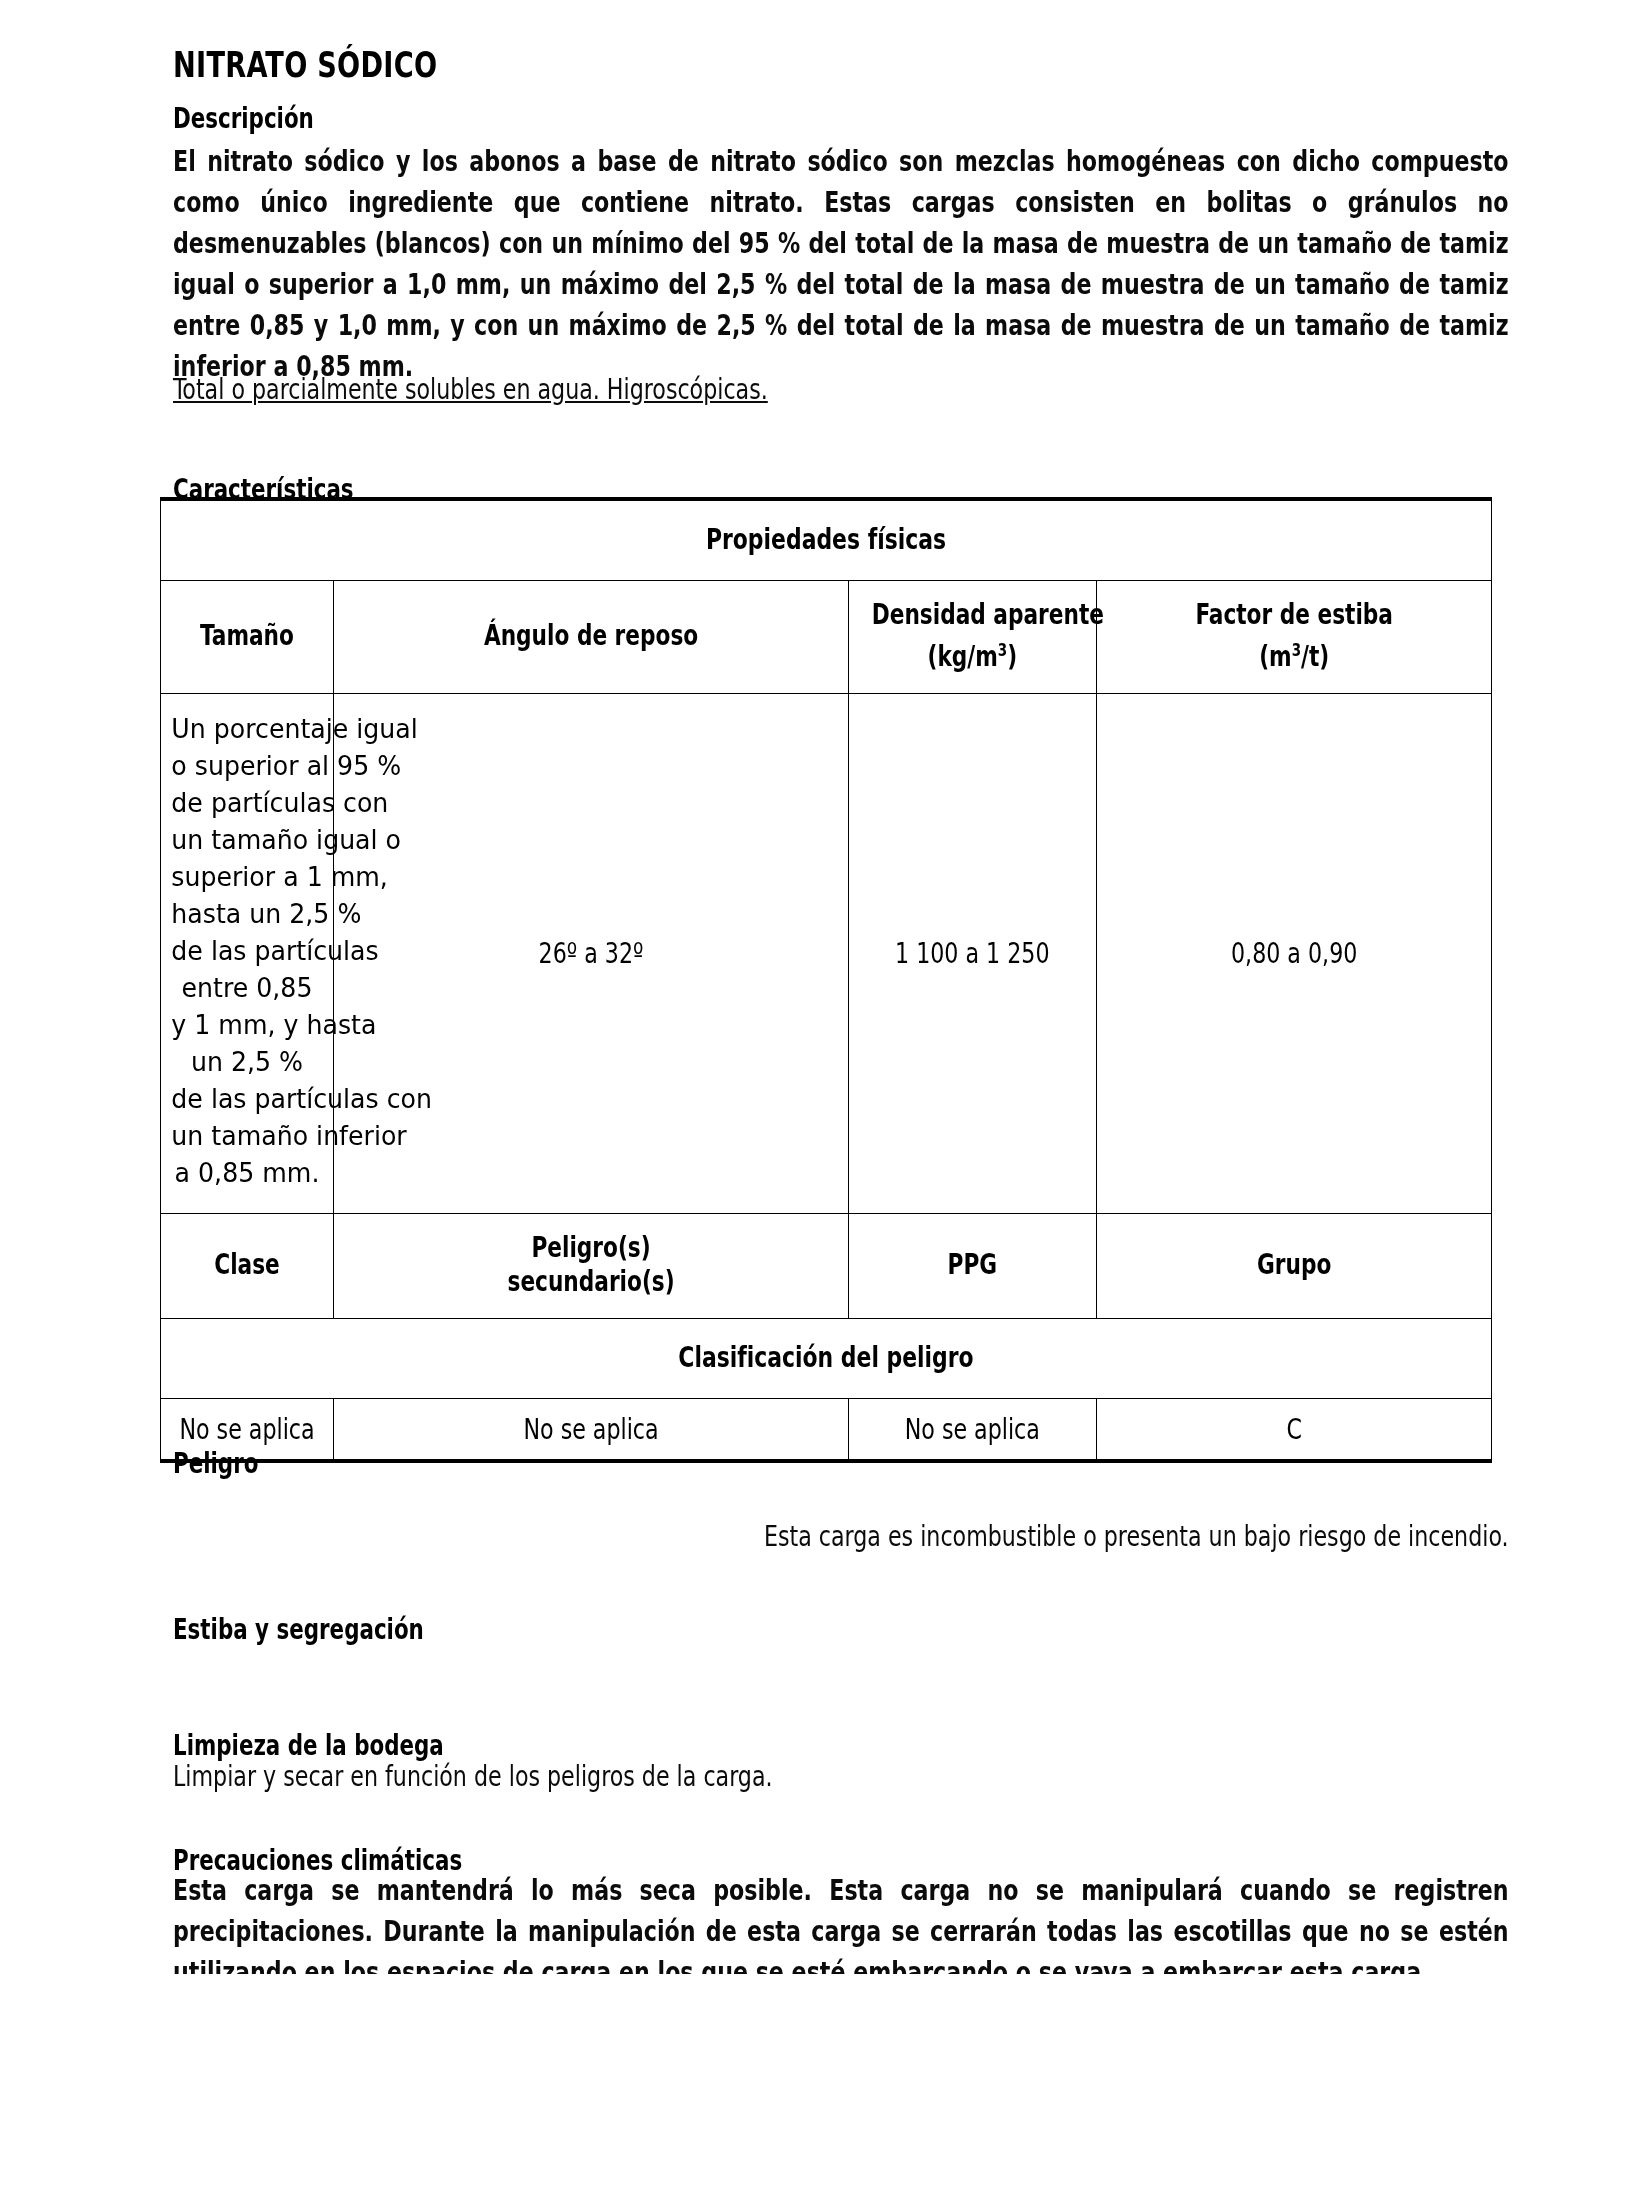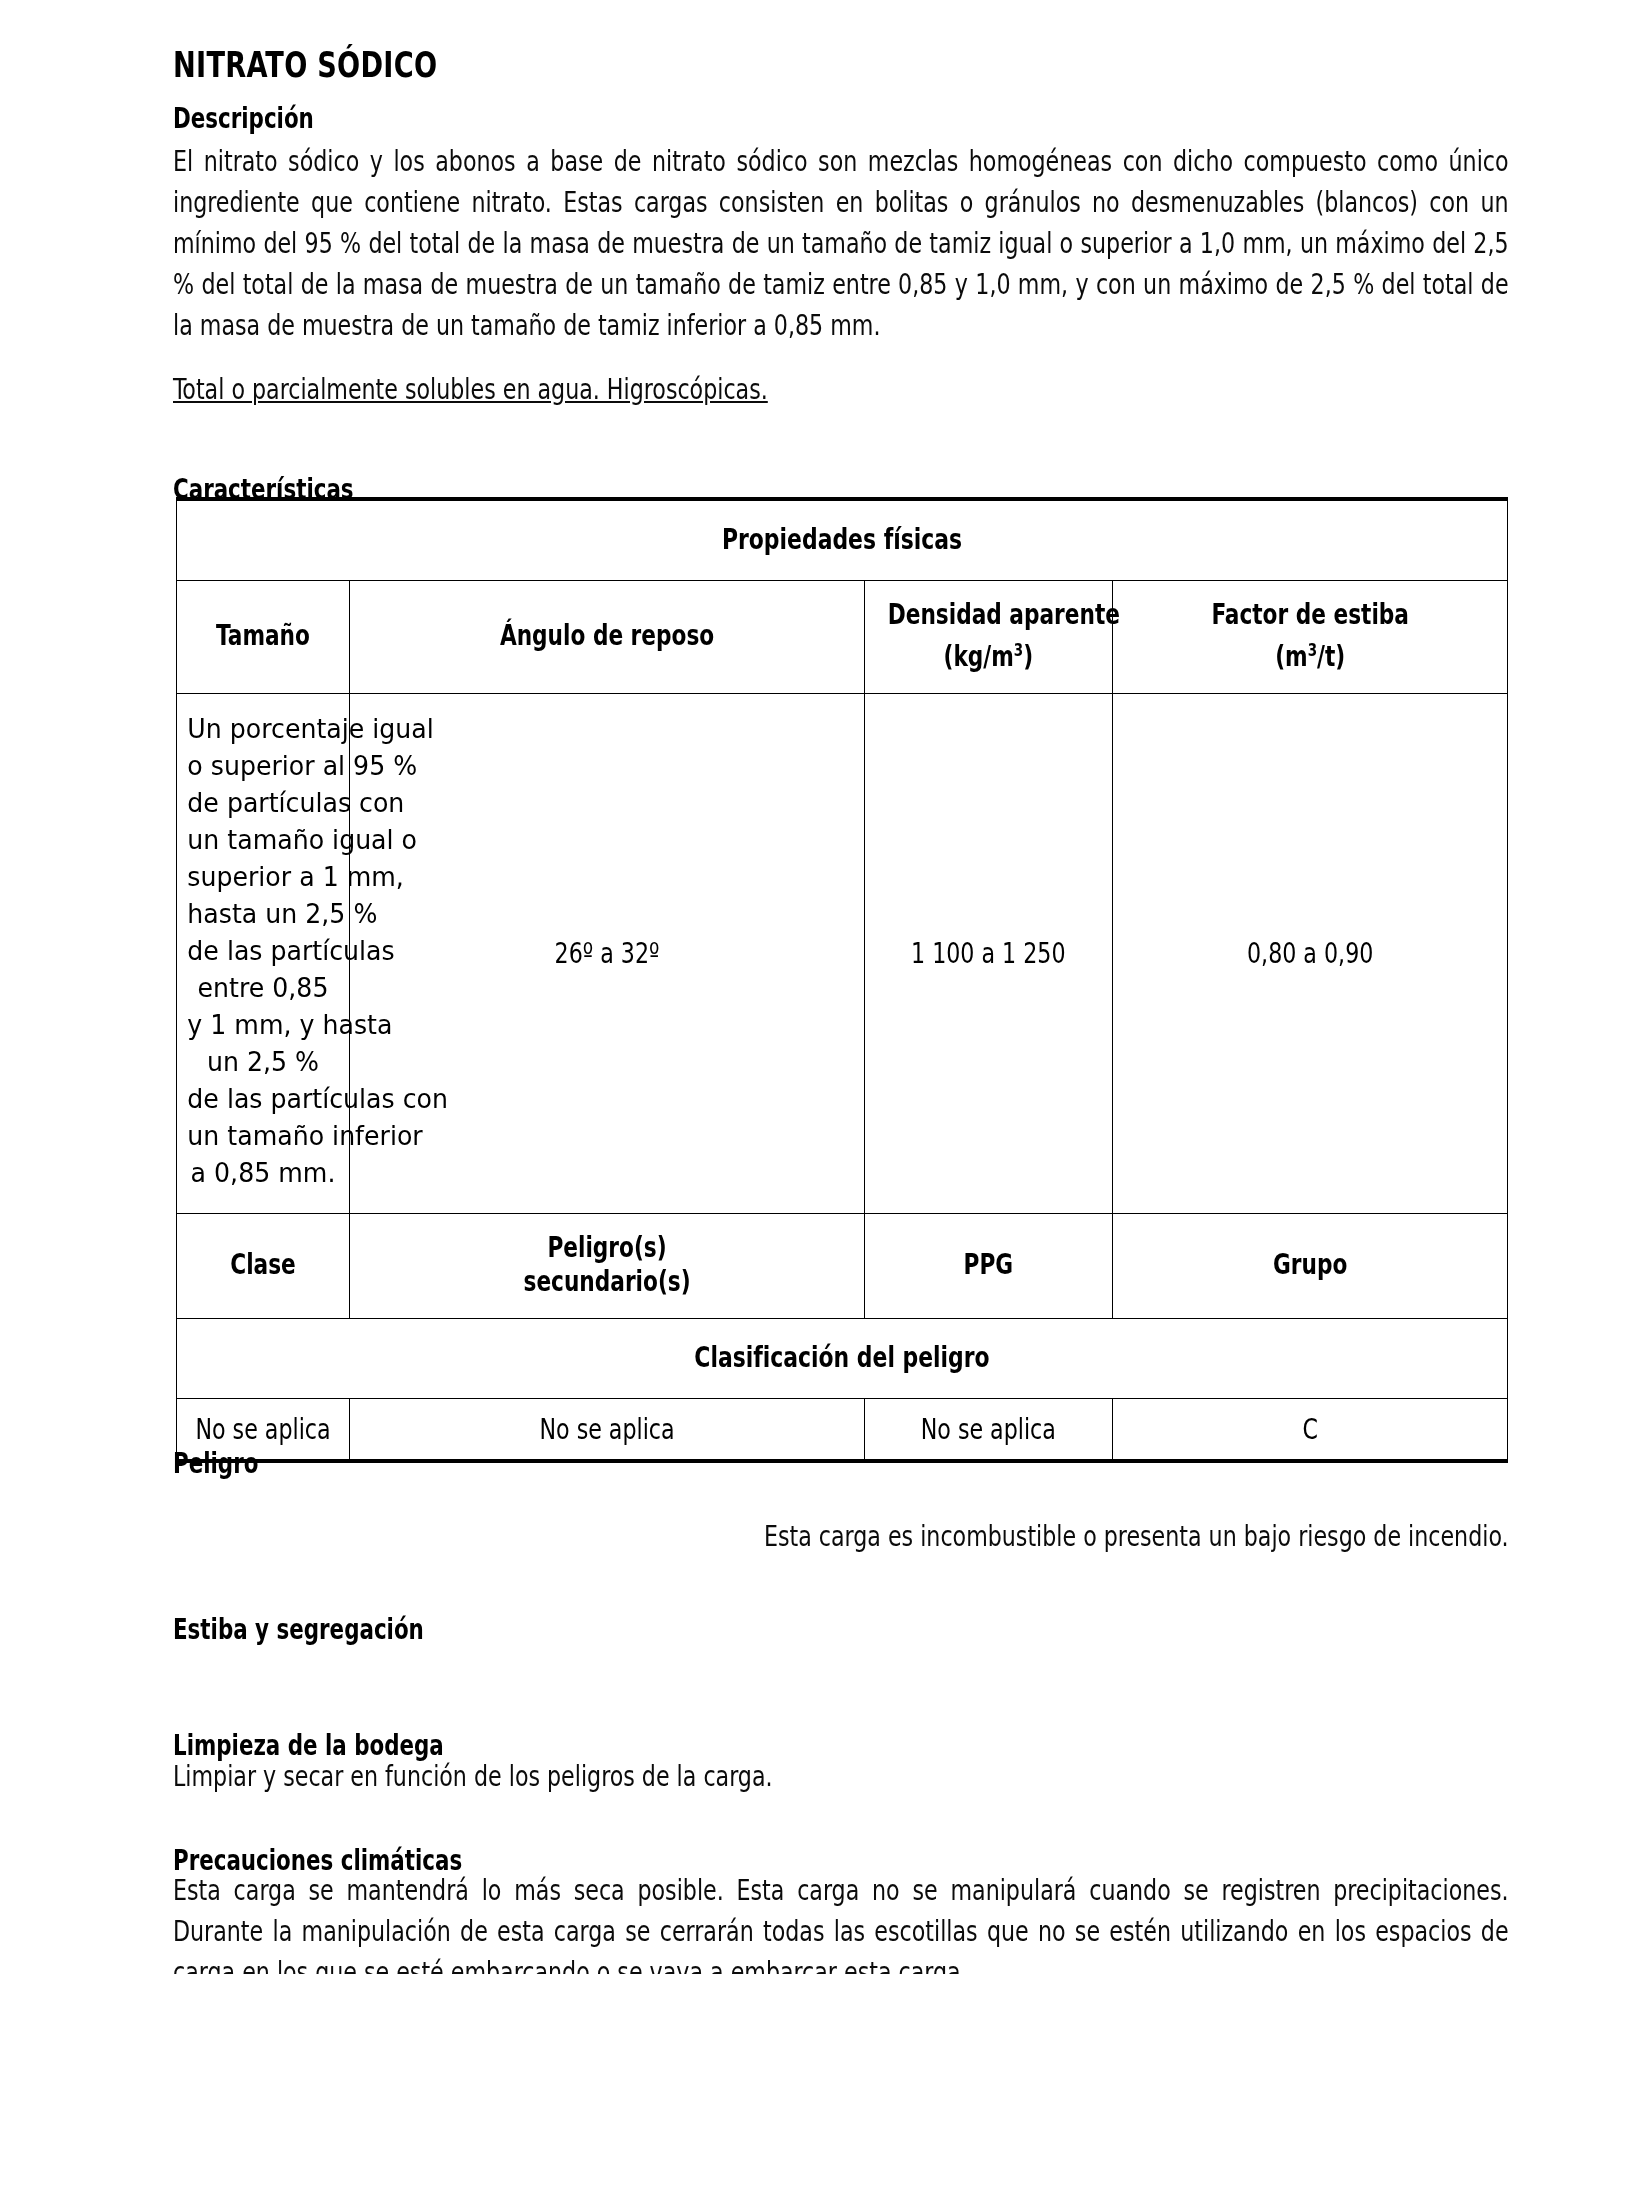--- a/index.html
+++ b/index.html
@@ -57,33 +57,33 @@
     position: absolute;
     left: 173px;
     width: 1336px;
     font-family: "DejaVu Sans", sans-serif;
     font-stretch: condensed;
     font-weight: 400;
     font-size: 28px;
     line-height: 41px;
     color: #0b0b0b;
   }
-  .para.justify { text-align: justify; text-justify: inter-word; }
+  .para.justify { text-align: justify; text-justify: inter-word; font-weight: bold; }
 
   .shrink {
     display: block;
     transform: scaleX(0.88);
     transform-origin: left top;
     width: 113.6%;
   }
 
   
   .tbl-wrap {
     position: absolute;
-    left: 176px;
+    left: 160px;
     top: 497px;
     width: 1332px;
   }
   table.props {
     border-collapse: collapse;
     width: 100%;
     table-layout: fixed;
   }
   table.props td {
     border: 1.6px solid #000;

